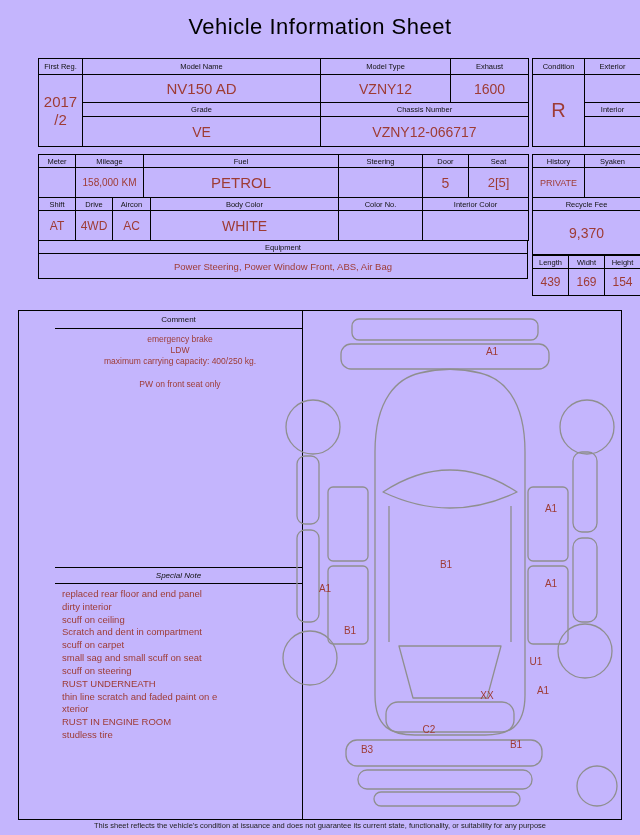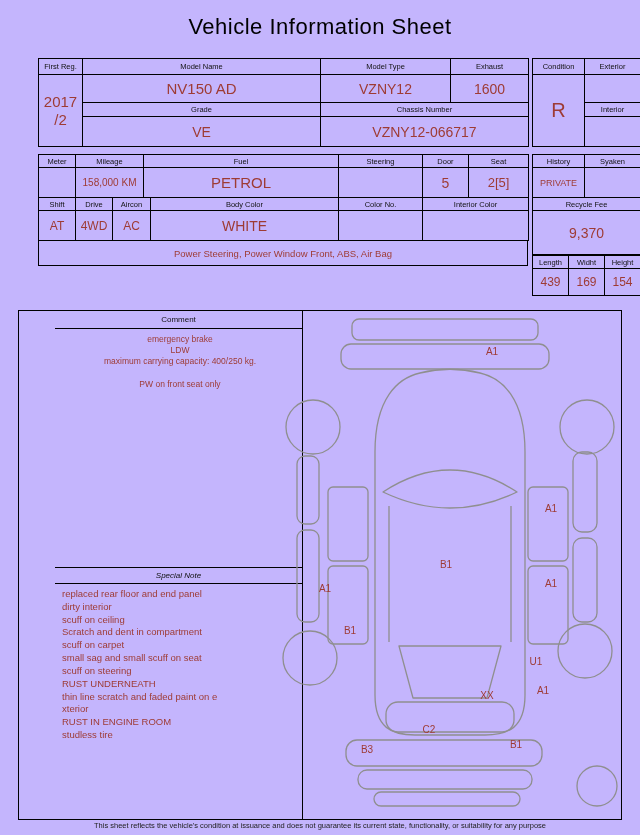--- a/index.html
+++ b/index.html
@@ -151,20 +151,23 @@
       <td class="v v12">AC</td>
       <td class="v v14">WHITE</td>
       <td class="v v12"></td>
       <td class="v v12"></td>
     </tr>
   </tbody>
     </table>
 
   <table class="grid" style="left:18px;top:240px;width:490px">
     <tbody>
+        <tr style="height:13px">
+      <td class="h">Equipment</td>
+    </tr>
     <tr style="height:25px">
       <td class="v equip">Power Steering, Power Window Front, ABS, Air Bag</td>
     </tr>
   </tbody>
     </table>
 
   <table class="grid" style="left:512px;top:154px;width:108px">
     <colgroup>
         <col style="width:52px">
         <col style="width:56px">

